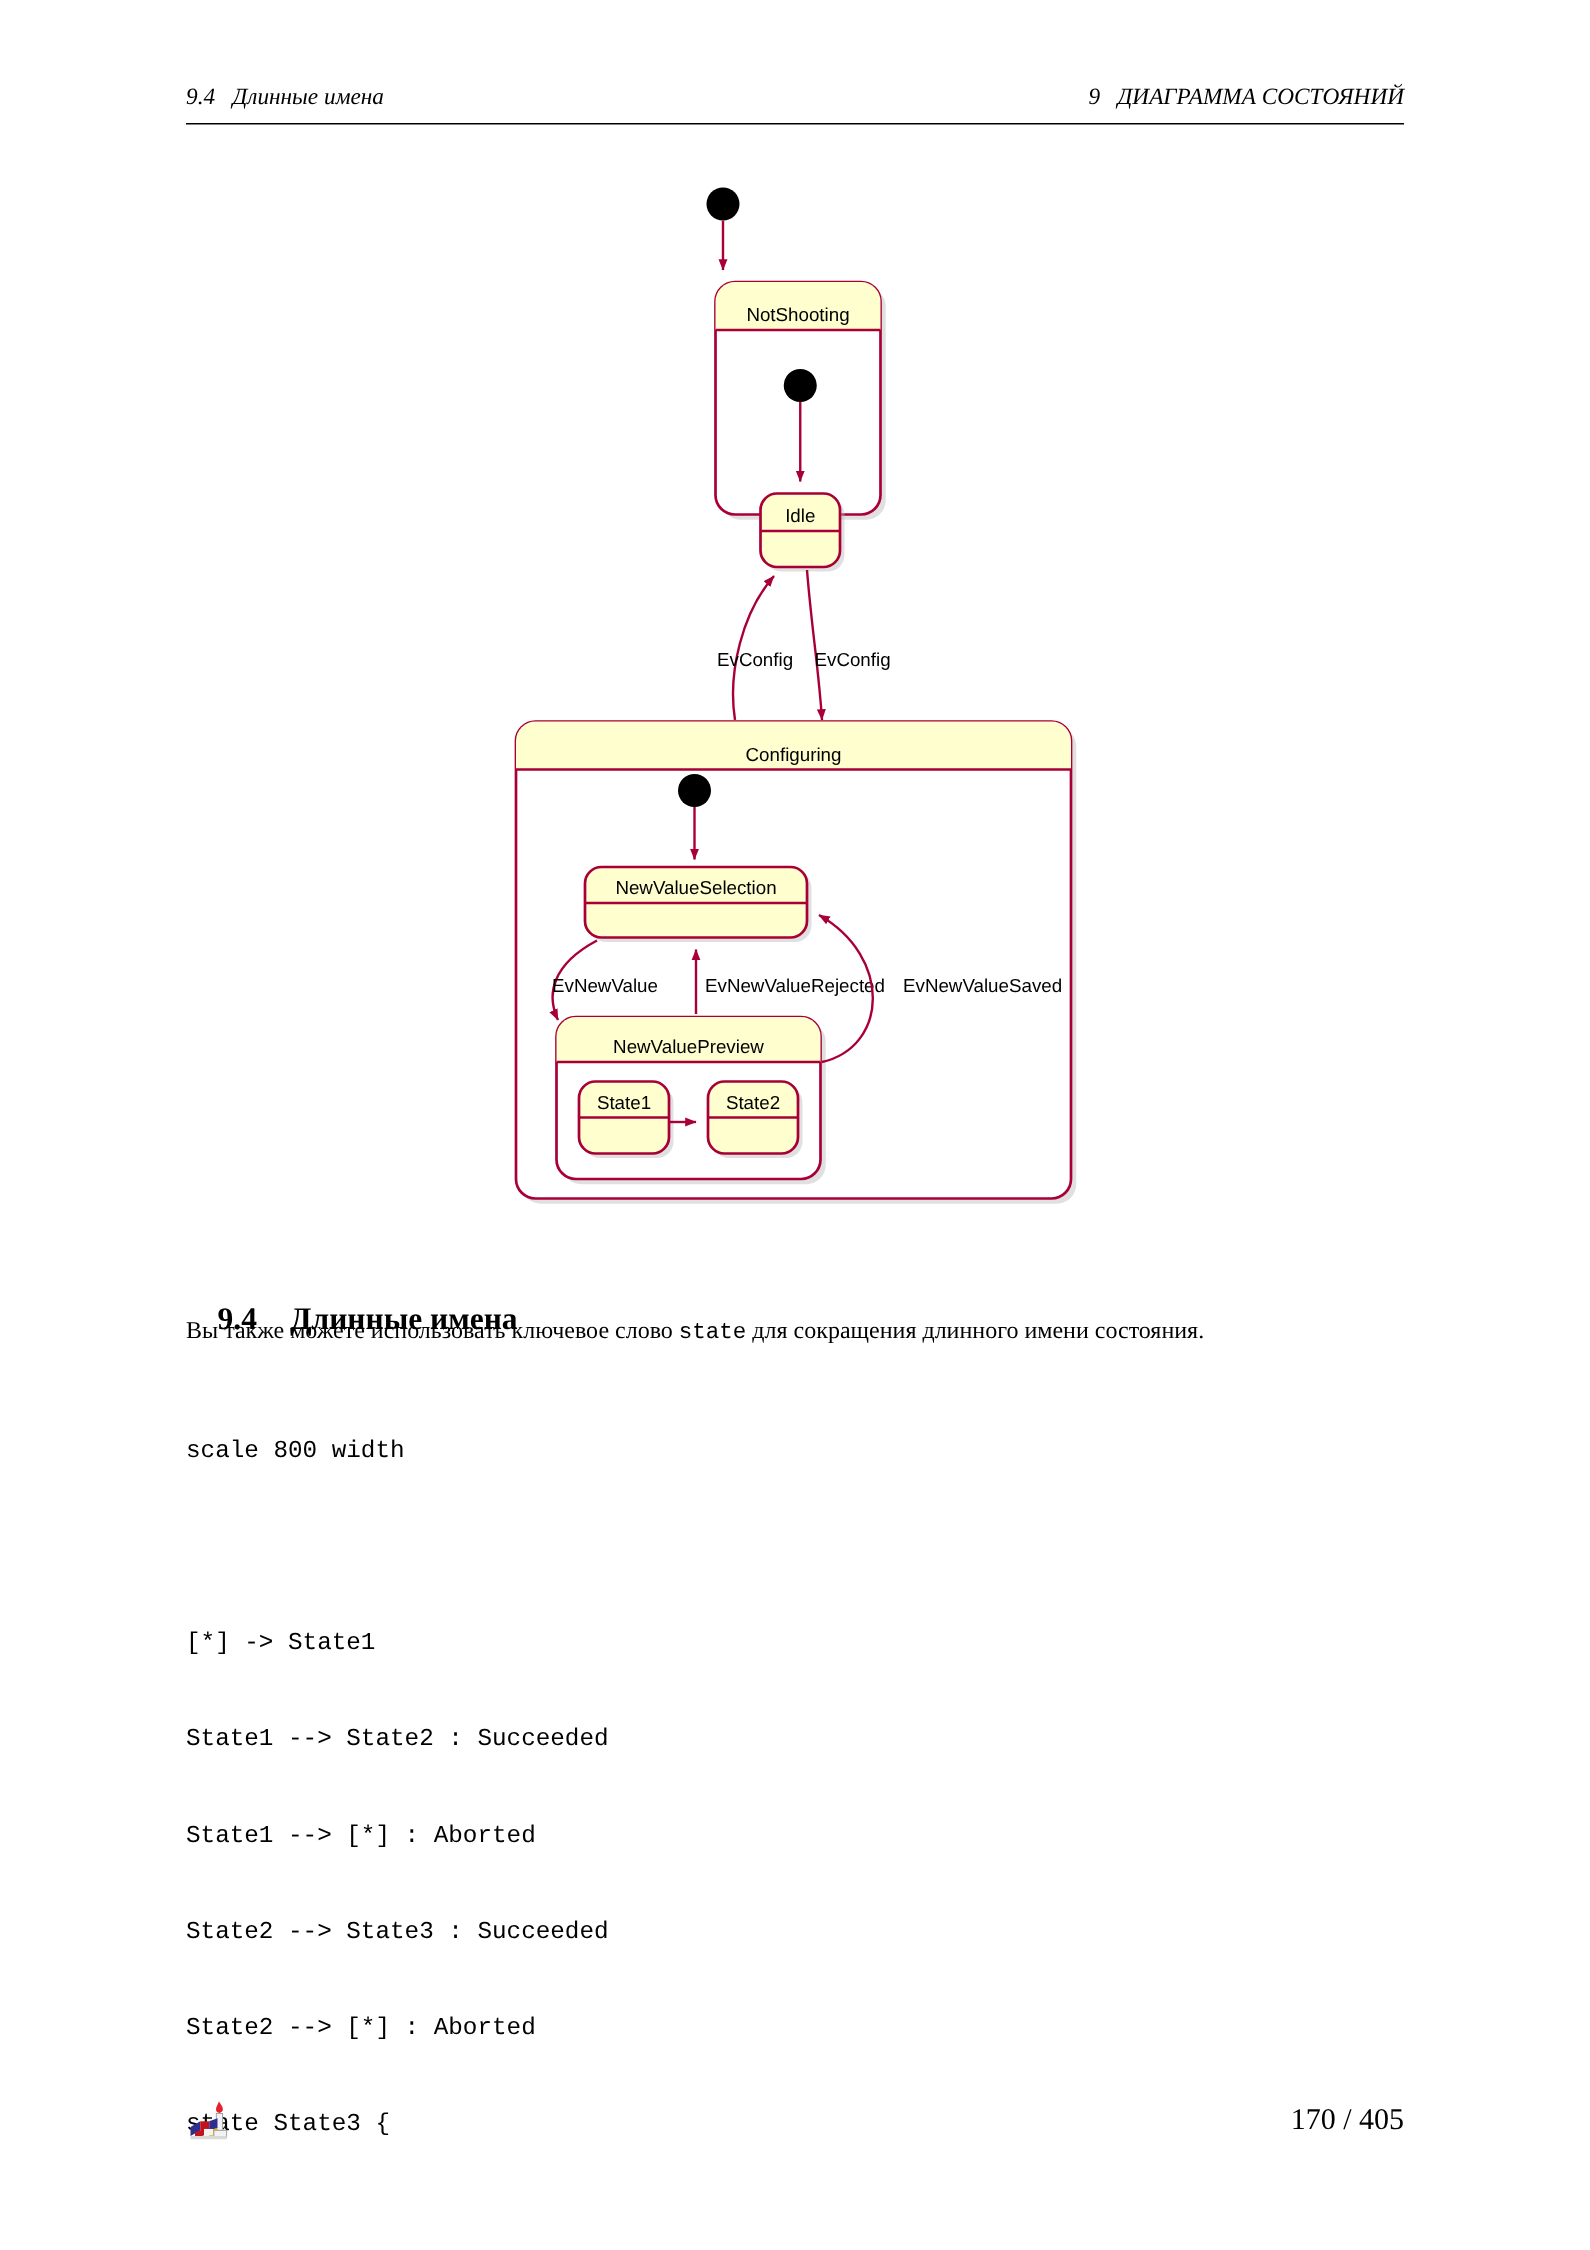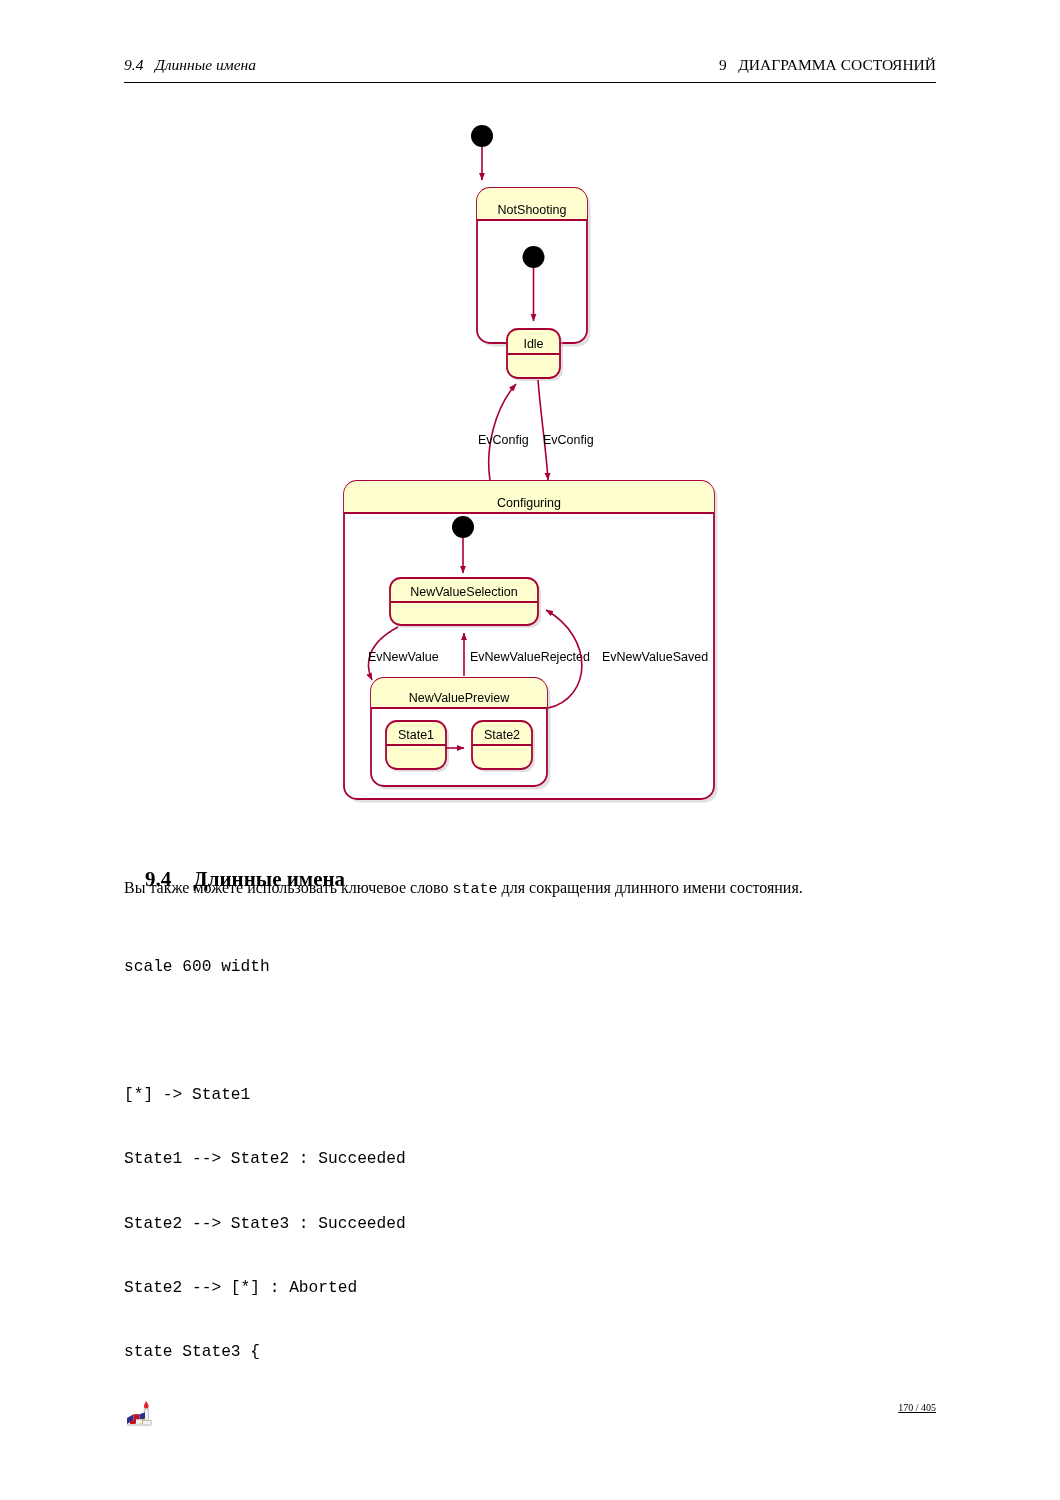--- a/index.html
+++ b/index.html
@@ -36,20 +36,21 @@
     left: 0;
     top: 0;
     font-style: italic;
     font-size: 15.5px;
     white-space: pre;
   }
   .header-right {
     position: absolute;
     right: 0;
     top: 0;
+    font-style: italic;
     font-size: 15.5px;
     white-space: pre;
   }
   .header-rule {
     position: absolute;
     left: 124px;
     top: 82px;
     width: 812px;
     height: 1px;
     background: #000000;
@@ -126,23 +127,22 @@
     left: 58px;
     top: 6px;
     font-style: italic;
     font-size: 16px;
     white-space: pre;
   }
   .footer-page {
     position: absolute;
     right: 0px;
     top: 6px;
-    font-size: 10px;
-    white-space: pre;
-    text-decoration: underline;
+    font-size: 20px;
+    white-space: pre;
   }
 </style>
 </head>
 <body>
 
 <div class="page">
 
   <div class="header">
     <span class="header-left">9.4   Длинные имена</span>
     <span class="header-right">9   ДИАГРАММА СОСТОЯНИЙ</span>
@@ -238,24 +238,25 @@
 
   <div class="section-heading">
     <span class="section-num">9.4</span><span>Длинные имена</span>
   </div>
 
   <div class="body-par">
     <span>Вы также можете использовать ключевое слово </span><span class="mono">state</span><span> для сокращения длинного имени состояния.</span>
   </div>
 
   <div class="code-block">
-    <div class="code-line">scale 600 width</div>
+    <div class="code-line">scale 800 width</div>
     <div class="code-line"></div>
     <div class="code-line">[*] -&gt; State1</div>
     <div class="code-line">State1 --&gt; State2 : Succeeded</div>
+    <div class="code-line">State1 --&gt; [*] : Aborted</div>
     <div class="code-line">State2 --&gt; State3 : Succeeded</div>
     <div class="code-line">State2 --&gt; [*] : Aborted</div>
     <div class="code-line">state State3 {</div>
     
     
     
     
     
     
     

